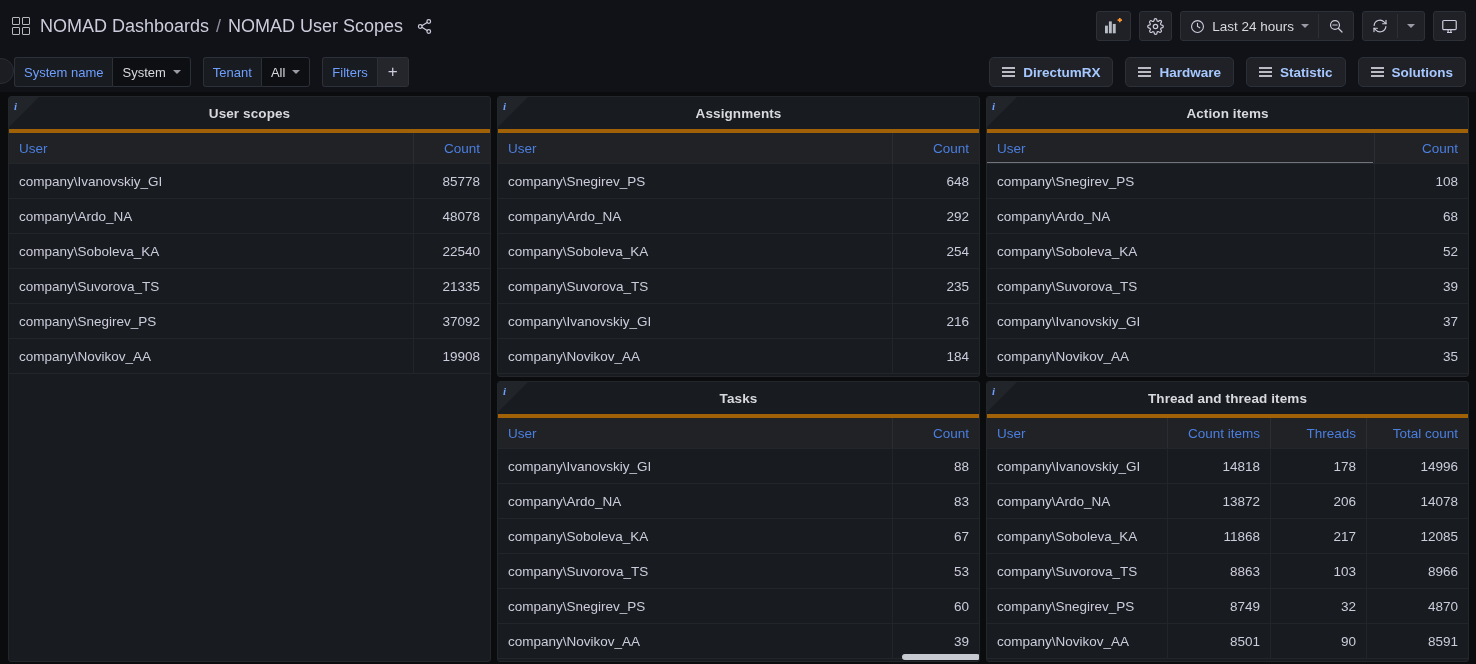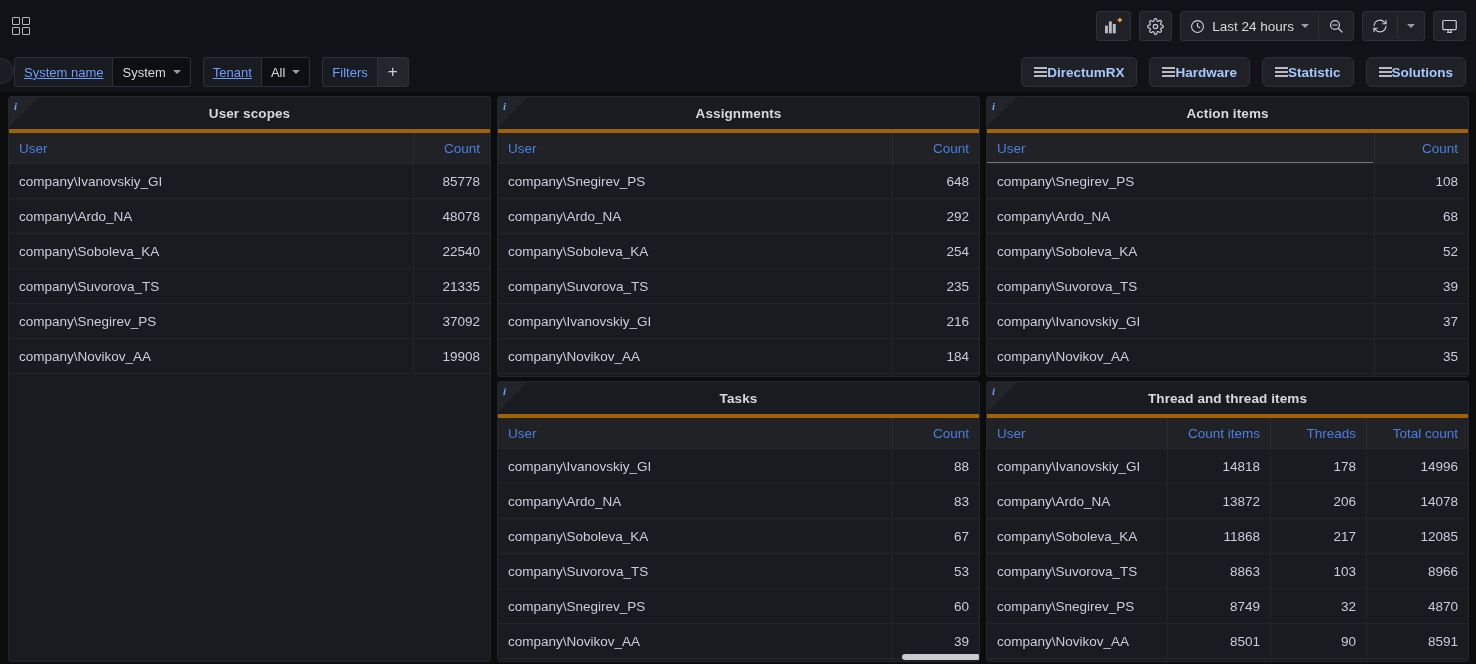--- a/index.html
+++ b/index.html
@@ -127,21 +127,20 @@
     display: flex; align-items: center;
     padding: 0 9px;
     font-size: 13px;
     color: #6e9fff;
     background: #181b1f;
     border: 1px solid #2c3038;
     border-right: none;
     border-radius: 3px 0 0 3px;
     white-space: nowrap;
     cursor: default;
-    text-decoration: underline;
   }
   .var-select {
     height: 30px;
     display: flex; align-items: center; gap: 7px;
     padding: 0 9px;
     font-size: 13px;
     color: #d8d9de;
     background: #0e0f13;
     border: 1px solid #2c3038;
     border-radius: 0 3px 3px 0;
@@ -174,21 +173,21 @@
   }
 
   .submenu-right {
     margin-left: auto;
     display: flex;
     align-items: center;
     gap: 12px;
   }
   .link-btn {
     height: 30px;
-    display: flex; align-items: center; 
+    display: flex; align-items: center; gap: 8px;
     padding: 0 12px;
     background: #1f2127;
     border: 1px solid #2c3038;
     border-radius: 5px;
     font-size: 13.5px;
     font-weight: bold;
     color: #a6c8ff;
     cursor: pointer;
     white-space: nowrap;
   }
@@ -331,20 +330,34 @@
 
   <div class="nav-left">
 
     <div class="apps-icon">
       <i></i>
         <i></i>
         <i></i>
         <i></i>
     </div>
 
+    <div class="breadcrumb">
+      <span class="crumb-link">NOMAD Dashboards</span>
+      <span class="crumb-sep">/</span>
+      <span class="crumb-current">NOMAD User Scopes</span>
+      <span class="share-icon">
+        <svg width="17" height="17" viewBox="0 0 24 24" fill="none" stroke="#ccccdc" stroke-width="1.7" stroke-linecap="round">
+          <circle cx="18" cy="5" r="2.6"></circle>
+            <circle cx="6" cy="12" r="2.6"></circle>
+          <circle cx="18" cy="19" r="2.6"></circle>
+          <line x1="8.3" y1="10.8" x2="15.7" y2="6.2"></line>
+          <line x1="8.3" y1="13.2" x2="15.7" y2="17.8"></line>
+        </svg>
+      </span>
+    </div>
   </div>
 
   <div class="nav-right">
 
     <div class="tb-btn">
       <svg width="19" height="17" viewBox="0 0 22 20">
         <rect x="1" y="9" width="3.4" height="9" fill="#b9bcc4"></rect>
         <rect x="5.6" y="4" width="3.4" height="14" fill="#b9bcc4"></rect>
         <rect x="10.2" y="7" width="3.4" height="11" fill="#b9bcc4"></rect>
         <rect x="15.8" y="1.5" width="5.2" height="2" fill="#ff9830"></rect>

